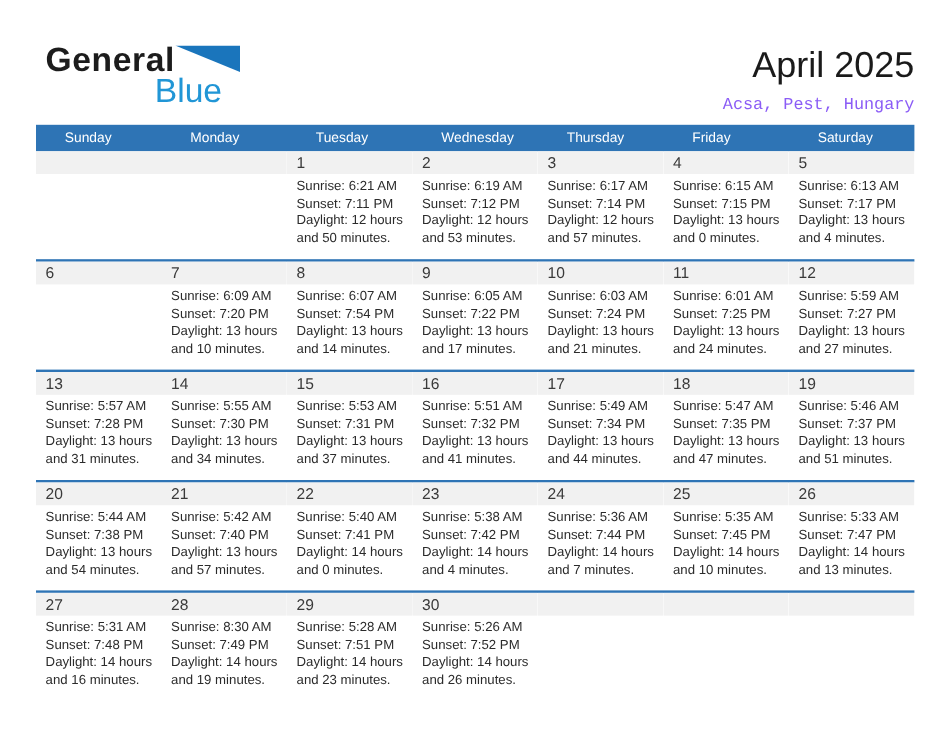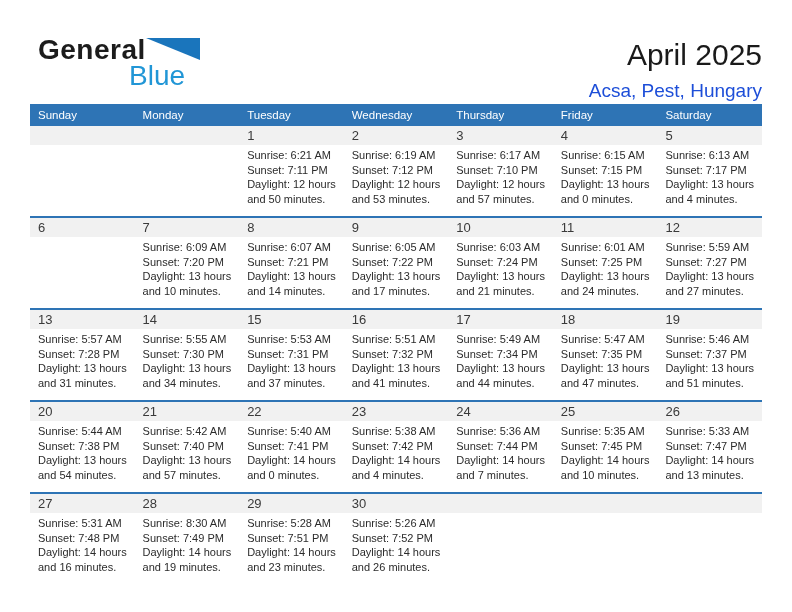--- a/index.html
+++ b/index.html
@@ -22,29 +22,29 @@
   .logo .general{
     font-size:28px;color:#1c1c1c;letter-spacing:0.5px;line-height:28px;font-weight:bold;
   }
   .logo svg{position:absolute;left:108px;top:2px;}
   .logo .blue{
     position:absolute;left:58px;top:26px;
     font-size:28px;color:var(--logo-blue);line-height:28px;margin-left:33px;
   }
   .titles{position:absolute;right:30px;top:38px;text-align:right;}
   .title{font-size:30px;color:#1a1a1a;line-height:34px;}
-  .location{font-size:19px;color:#1d4ed8;margin-top:8px;}
+  .location{font-size:14px;color:#8b5cf6;margin-top:8px;font-family:Liberation Mono, monospace;}
   
   .calendar{position:absolute;left:30px;top:104px;width:732px;}
   .weekday-row{
     display:grid;grid-template-columns:repeat(7,1fr);
     background:var(--accent);height:22px;align-items:center;
   }
   .hcell{
-    color:#ffffff;font-size:11.5px;padding-left:8px;
+    color:#ffffff;font-size:11.5px;padding-left:24px;
     white-space:nowrap;overflow:hidden;
   }
   .week{
     display:grid;grid-template-columns:repeat(7,1fr);
     height:90px;
   }
   .week + .week{border-top:2px solid var(--accent);}
   .cell{overflow:hidden;}
   .num{
     background:var(--stripe);
@@ -104,21 +104,21 @@
           <div class="details">
             <div>Sunrise: 6:19 AM</div>
             <div>Sunset: 7:12 PM</div>
             <div>Daylight: 12 hours and 53 minutes.</div>
           </div>
         </div>
         <div class="cell">
           <div class="num">3</div>
           <div class="details">
             <div>Sunrise: 6:17 AM</div>
-            <div>Sunset: 7:10 PM</div>
+            <div>Sunset: 7:14 PM</div>
             <div>Daylight: 12 hours and 57 minutes.</div>
           </div>
         </div>
         <div class="cell">
           <div class="num">4</div>
           <div class="details">
             <div>Sunrise: 6:15 AM</div>
             <div>Sunset: 7:15 PM</div>
             <div>Daylight: 13 hours and 0 minutes.</div>
           </div>
@@ -141,21 +141,21 @@
           <div class="details">
             <div>Sunrise: 6:09 AM</div>
             <div>Sunset: 7:20 PM</div>
             <div>Daylight: 13 hours and 10 minutes.</div>
           </div>
         </div>
         <div class="cell">
           <div class="num">8</div>
           <div class="details">
             <div>Sunrise: 6:07 AM</div>
-            <div>Sunset: 7:21 PM</div>
+            <div>Sunset: 7:54 PM</div>
             <div>Daylight: 13 hours and 14 minutes.</div>
           </div>
         </div>
         <div class="cell">
           <div class="num">9</div>
           <div class="details">
             <div>Sunrise: 6:05 AM</div>
             <div>Sunset: 7:22 PM</div>
             <div>Daylight: 13 hours and 17 minutes.</div>
           </div>

